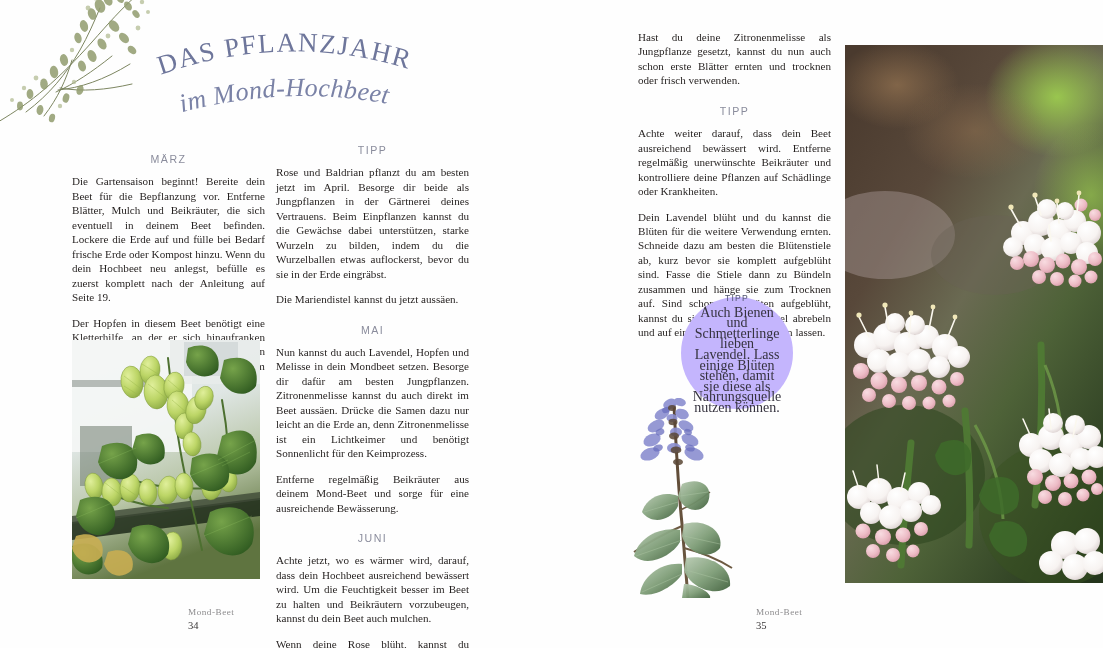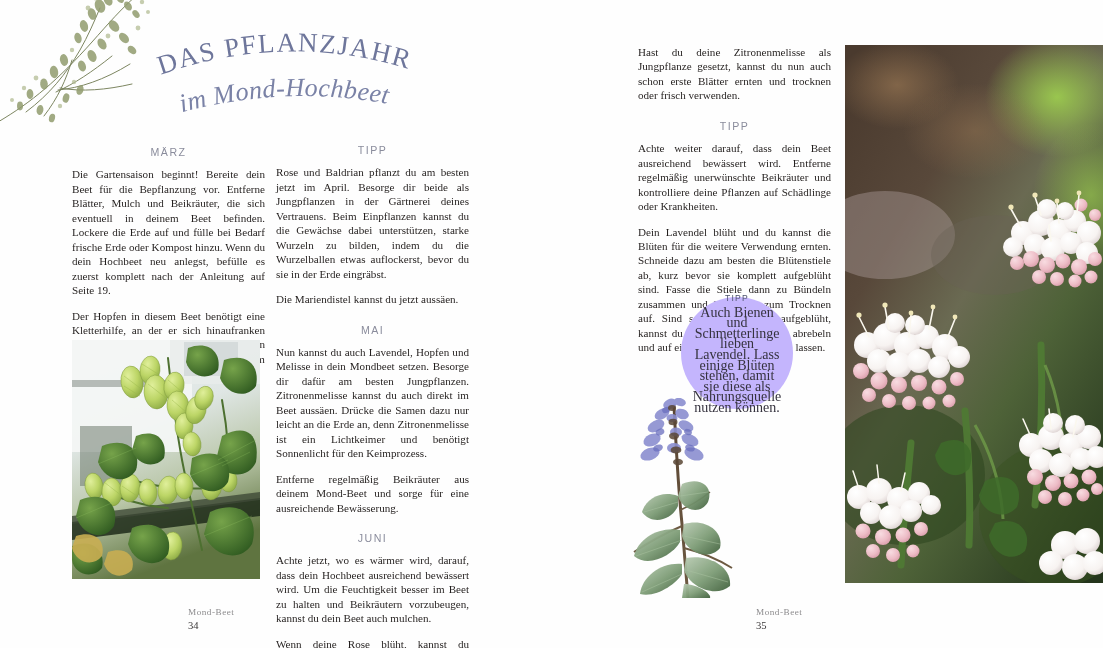--- a/index.html
+++ b/index.html
@@ -56,21 +56,21 @@
   .col {
     position: absolute;
     width: 193px;
     font-size: 11.1px;
     line-height: 14.45px;
     text-align: justify;
     color: #231f1e;
     -webkit-hyphens: none;
     hyphens: none;
   }
-  .col-1 { left: 72px;  top: 145px; }
+  .col-1 { left: 72px;  top: 152px; }
   .col-2 { left: 276px; top: 143px; }
   .col-3 { left: 638px; top: 43px;  width: 193px; }
 
   .month {
     display: block;
     text-align: center;
     font-size: 10.6px;
     letter-spacing: 1.45px;
     color: #8a8c9c;
     margin: 0 0 8px 0;
@@ -352,21 +352,21 @@
     </div>
 
     <div class="footer footer-left">
       <span class="footer-label">Mond-Beet</span>
       <span class="footer-page">34</span>
     </div>
   </div>
 
   <div class="page page-right">
 
-    <div class="col col-3" style="left:87px; top:45px;">
+    <div class="col col-3" style="left:87px; top:30px;">
       <p>Hast du deine Zitronenmelisse als Jungpflanze gesetzt, kannst du nun auch schon erste Blätter ernten und trocknen oder frisch verwenden.</p>
 
       <span class="month spaced">TIPP</span>
       <p>Achte weiter darauf, dass dein Beet ausreichend bewässert wird. Entferne regelmäßig unerwünschte Beikräuter und kontrolliere deine Pflanzen auf Schädlinge oder Krankheiten.</p>
       <p>Dein Lavendel blüht und du kannst die Blüten für die weitere Verwendung ernten. Schneide dazu am besten die Blütenstiele ab, kurz bevor sie komplett aufgeblüht sind. Fasse die Stiele dann zu Bündeln zusammen und hänge sie zum Trocknen auf. Sind schon alle Blüten aufgeblüht, kannst du sie auch vom Stängel abrebeln und auf einem Backblech trocknen lassen.</p>
     </div>
 
     <div class="lavender-illus" style="left:61px; top:398px;">
       <svg viewBox="0 0 170 200" xmlns="http://www.w3.org/2000/svg">
         <defs>

